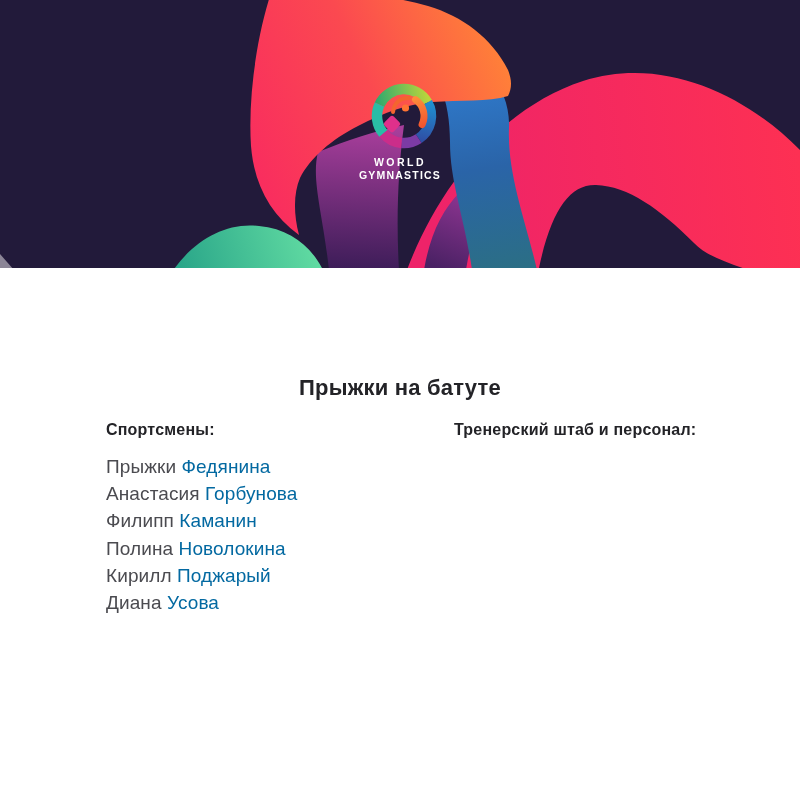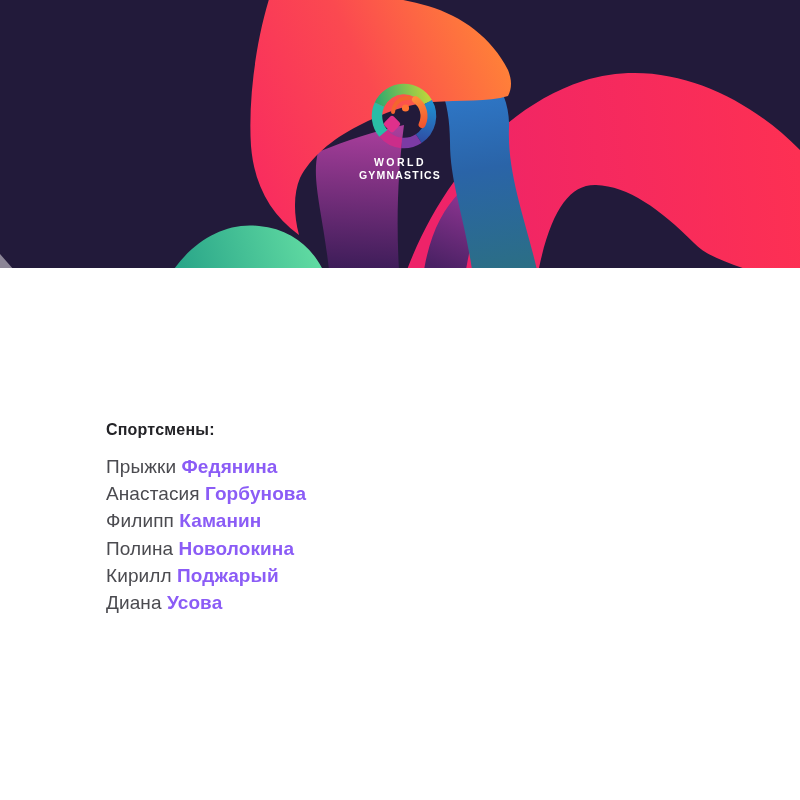--- a/index.html
+++ b/index.html
@@ -26,21 +26,21 @@
   .col-athletes{left:106px;width:330px;}
   .col-staff{left:454px;width:330px;}
   .col-header{
     font-size:16px;line-height:27px;font-weight:700;color:#232327;margin:0 0 10px 0;letter-spacing:.2px;
   }
   ul.people{list-style:none;margin:0;padding:0;}
   ul.people li{
     font-size:19px;line-height:27.2px;color:#4b4b50;font-weight:400;letter-spacing:.1px;
     white-space:nowrap;
   }
-  ul.people li .last{font-weight:700;color:#8b5cf6;}
+  ul.people li .last{font-weight:400;color:#0369a1;}
 </style>
 </head>
 <body>
 
 <div class="banner">
   <svg width="800" height="268" viewBox="0 0 800 268">
     <defs>
       <linearGradient id="gPink" gradientUnits="userSpaceOnUse" x1="430" y1="200" x2="800" y2="160">
         <stop offset="0" stop-color="#ee2369"></stop>
         <stop offset="1" stop-color="#fd3053"></stop>
@@ -122,20 +122,21 @@
       <circle cx="405.5" cy="108" r="3.6" fill="#ff7433"></circle>
       <rect x="-6.5" y="-6.5" width="13" height="13" rx="2.5" fill="url(#lgMag)" transform="translate(392,124) rotate(45)"></rect>
 
       <text class="logo-wordmark" x="400" y="166" text-anchor="middle" font-size="10.5" letter-spacing="2.5">WORLD</text>
       <text class="logo-wordmark" x="400" y="179" text-anchor="middle" font-size="10.5" letter-spacing="1.2">GYMNASTICS</text>
     </g>
   </svg>
 </div>
 
 <div class="content">
+  <h1 class="page-title">Прыжки на батуте</h1>
 
   <div class="col col-athletes">
     <h2 class="col-header">Спортсмены:</h2>
     <ul class="people">
       <li>
         <span class="first">Прыжки</span>
         <span class="last">Федянина</span>
       </li>
       <li>
         <span class="first">Анастасия</span>
@@ -154,14 +155,15 @@
         <span class="last">Поджарый</span>
       </li>
       <li>
         <span class="first">Диана</span>
         <span class="last">Усова</span>
       </li>
     </ul>
   </div>
 
   <div class="col col-staff">
+    <h2 class="col-header">Тренерский штаб и персонал:</h2>
   </div>
 </div>
 
 </body></html>

